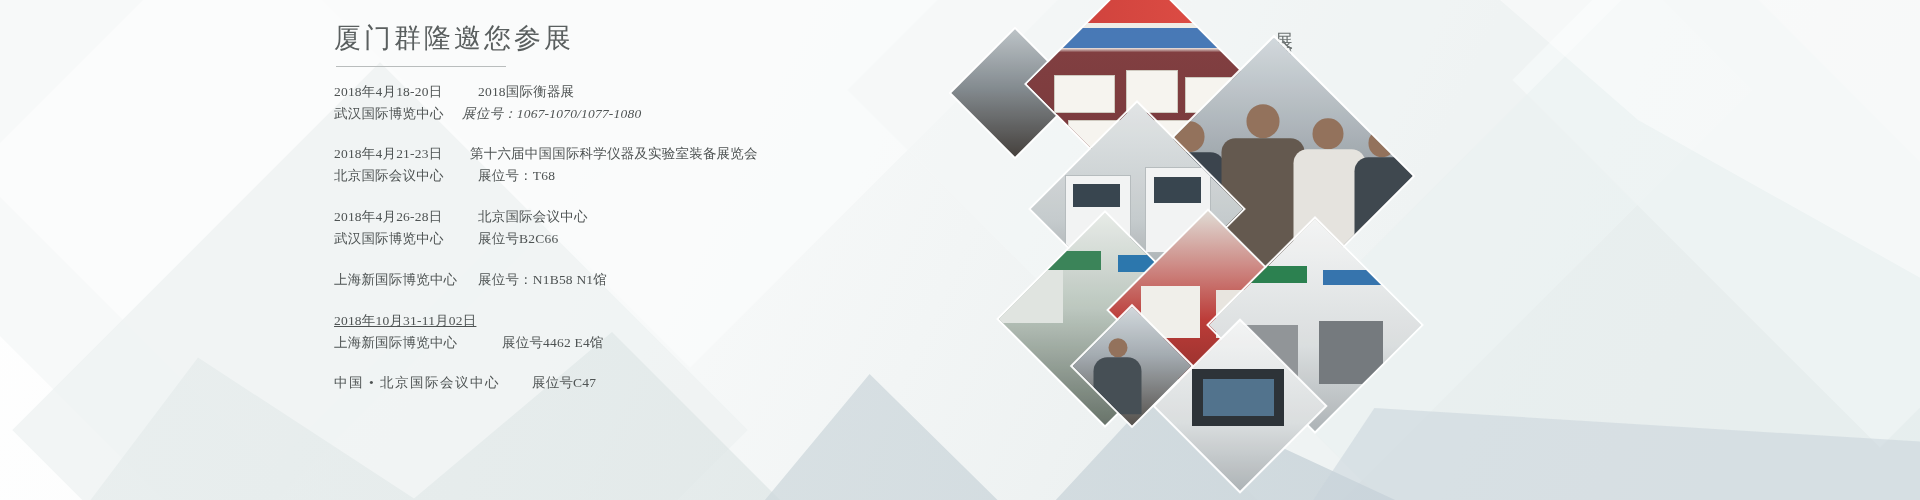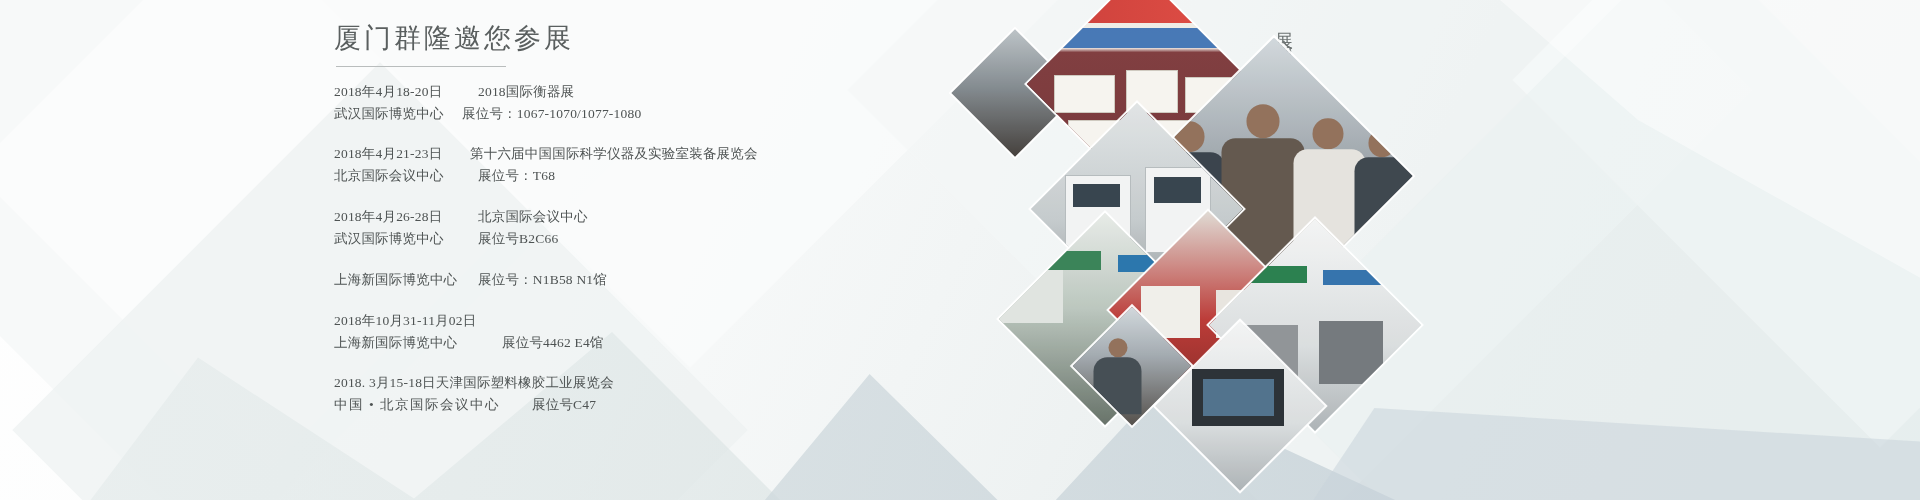--- a/index.html
+++ b/index.html
@@ -50,21 +50,21 @@
   .event{margin-bottom:19px;}
   .row{display:flex;align-items:baseline;font-size:13.5px;color:#4e5353;
        line-height:1.62;white-space:nowrap;letter-spacing:.2px;}
   .c-date{width:122px;flex:0 0 122px;}
   .c-main{flex:0 0 auto;}
   .c-venue{width:122px;flex:0 0 122px;}
   .c-booth{flex:0 0 auto;padding-left:8px;}
   .c-wide{flex:0 0 auto;}
   .indent-a{padding-left:14px;}
   .indent-b{padding-left:22px;}
-  .indent-c{padding-left:6px;}
+  .indent-c{padding-left:6px;font-style:italic;}
 
   
   .vcaption{
     position:absolute;left:1272px;top:18px;
     writing-mode:vertical-rl;text-orientation:upright;
     font-size:18px;letter-spacing:7px;color:#6d7373;
   }
 
   
   .collage{position:absolute;left:1030px;top:-6px;width:420px;height:506px;}
@@ -169,32 +169,29 @@
 
     <div class="event">
       <div class="row">
         <span class="c-venue">上海新国际博览中心</span>
         <span class="c-booth indent-b">展位号：N1B58 N1馆</span>
       </div>
     </div>
 
     <div class="event">
       <div class="row">
-        <span class="c-date" style="width:160px;flex:0 0 160px;">2018年10月31-11月02日</span>
+        <span class="c-date" style="width:160px;flex:0 0 160px;text-decoration:underline;">2018年10月31-11月02日</span>
       </div>
       <div class="row">
         <span class="c-venue" style="width:160px;flex:0 0 160px;">上海新国际博览中心</span>
         <span class="c-booth">展位号4462 E4馆</span>
       </div>
     </div>
 
     <div class="event">
-      <div class="row">
-        <span class="c-wide">2018. 3月15-18日天津国际塑料橡胶工业展览会</span>
-      </div>
       <div class="row">
         <span class="c-venue" style="width:190px;flex:0 0 190px;letter-spacing:1.5px;">中国 • 北京国际会议中心</span>
         <span class="c-booth">展位号C47</span>
       </div>
     </div>
 
   </div>
 
   <div class="vcaption">展会现场</div>
 

